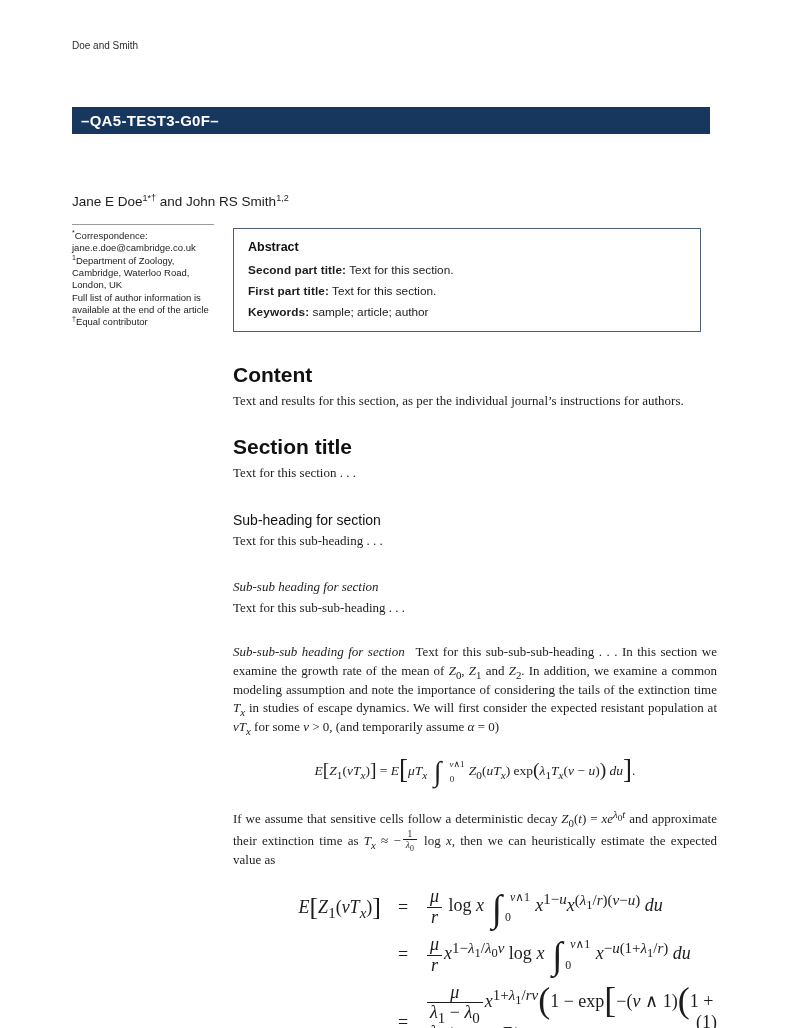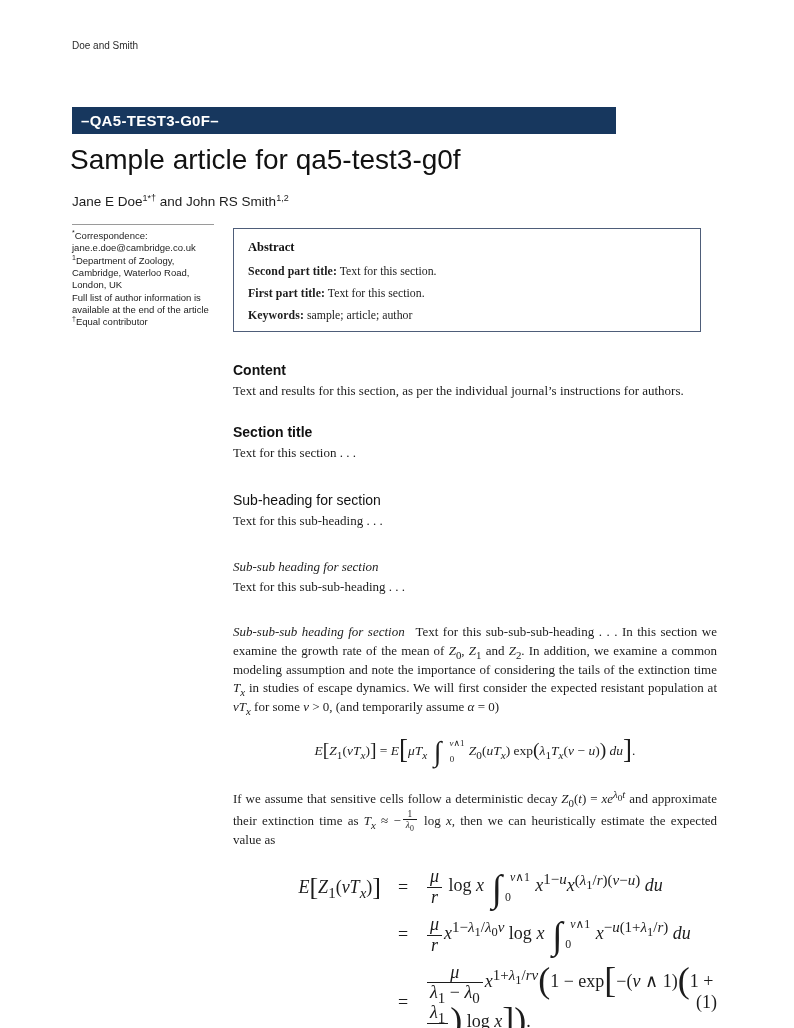--- a/index.html
+++ b/index.html
@@ -2,45 +2,45 @@
 <html><head>
 <meta charset="utf-8">
 <style>
   html,body{margin:0;padding:0;background:#ffffff;}
   .page{position:relative;width:794px;height:1028px;background:#ffffff;overflow:hidden;
         font-family:"Liberation Serif",serif;color:#1c1c1c;}
 
   .running-head{position:absolute;left:72px;top:40px;
         font-family:"Liberation Sans",sans-serif;font-size:10px;color:#2b2b2b;}
 
-  .banner{position:absolute;left:72px;top:107px;width:544px;height:27px;
+  .banner{position:absolute;left:72px;top:107px;width:638px;height:27px;
         font-family:"Liberation Sans",sans-serif;font-weight:bold;font-size:15px;
         color:#fff;line-height:27px;padding-left:9px;box-sizing:border-box;letter-spacing:.3px;}
 
   .title{position:absolute;left:70px;top:144px;margin:0;
         font-family:"Liberation Sans",sans-serif;font-weight:500;font-size:28px;color:#111;}
 
   .authors{position:absolute;left:72px;top:194px;
         font-family:"Liberation Sans",sans-serif;font-size:13.5px;color:#1c1c1c;}
   .authors sup{font-size:9px;}
 
   .sidebar{position:absolute;left:72px;top:224px;width:142px;
         font-family:"Liberation Sans",sans-serif;font-size:9.5px;line-height:1.3;color:#222;
         border-top:1px solid #9a9a9a;padding-top:5px;}
   .sidebar sup{font-size:7px;}
 
   .abstract-box{position:absolute;left:233px;top:228px;width:468px;height:104px;
         border:1.6px solid #4e5d79;box-sizing:border-box;padding:11px 14px;
-        font-family:Liberation Serif, serif;}
+        font-family:Liberation Sans, sans-serif;}
   .abs-heading{font-weight:bold;font-size:12.5px;margin-bottom:9px;color:#111;}
   .abs-item{font-size:11.8px;margin-bottom:7px;color:#1c1c1c;}
   .abs-item b{letter-spacing:.1px;}
 
   .main{position:absolute;left:233px;top:360px;width:484px;font-size:13px;line-height:1.44;}
-  .main h2{font-family:"Liberation Sans",sans-serif;font-size:14px;font-weight:bold;
+  .main h2{font-family:"Liberation Sans",sans-serif;font-size:21px;font-weight:bold;
         color:#111;margin:21px 0 1px 0;}
   .main h2.first{margin-top:0;}
   .main h3{font-family:"Liberation Sans",sans-serif;font-size:14px;font-weight:500;
         color:#111;margin:27px 0 1px 0;}
   .main h4{font-family:"Liberation Serif",serif;font-style:italic;font-size:13px;
         font-weight:normal;color:#1c1c1c;margin:27px 0 1px 0;}
   .main p{margin:2px 0 0 0;}
   .main p.just{text-align:justify;margin-top:26px;}
 
   
@@ -71,21 +71,20 @@
 <body>
 
 <div class="page">
 
   <div class="running-head">Doe and Smith</div>
 
   <div class="banner" id="banner" style="background: rgb(23, 55, 94);">
     <span>–QA5-TEST3-G0F–</span>
   </div>
 
-  <h1 class="title">Sample article for qa5-test3-g0f</h1>
 
   <div class="authors" id="authors"><span>Jane E Doe</span><sup>1*†</sup><span> and John RS Smith</span><sup>1,2</sup></div>
 
   <div class="sidebar" id="sidebar">
       <div><sup>*</sup>Correspondence:</div>
       <div>jane.e.doe@cambridge.co.uk</div>
       <div><sup>1</sup>Department of Zoology,</div>
       <div>Cambridge, Waterloo Road,</div>
       <div>London, UK</div>
       <div>Full list of author information is</div>

